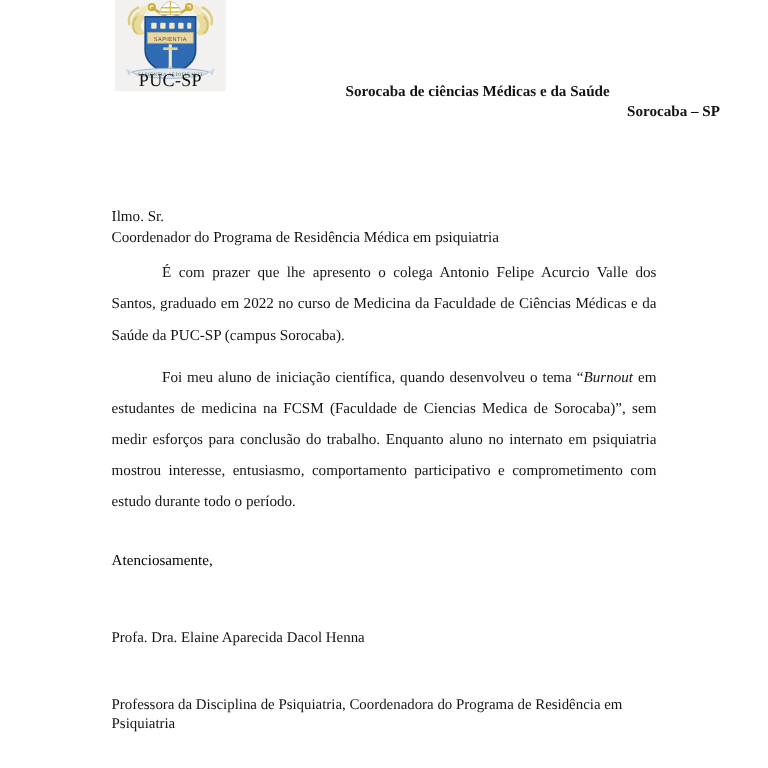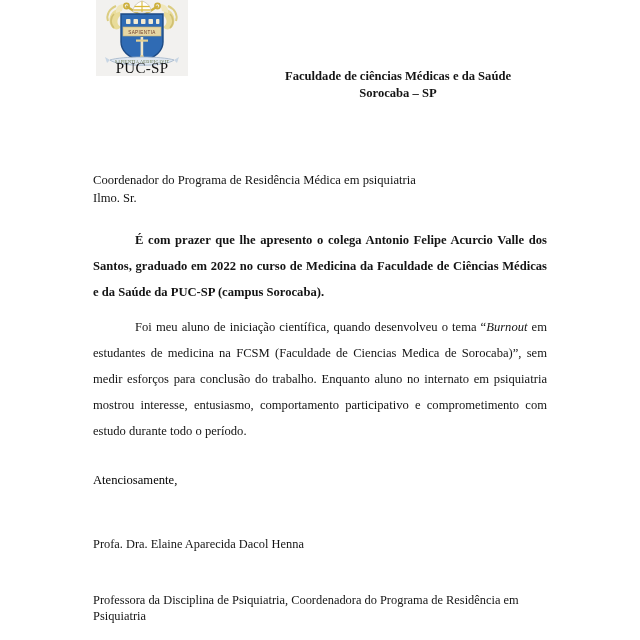--- a/index.html
+++ b/index.html
@@ -70,20 +70,21 @@
     font-weight: bold;
     font-size: 12.6px;
     line-height: 17px;
     color: #141414;
   }
   .header-line3 {
     font-weight: bold;
     font-size: 12.6px;
     line-height: 17px;
     color: #141414;
+    text-align: right;
   }
 
   
   .body-block {
     position: absolute;
     left: 93px;
     top: 172px;
     width: 454px;
   }
 
@@ -95,21 +96,21 @@
 
   .para {
     font-size: 12.6px;
     line-height: 26px;
     text-align: justify;
     text-justify: inter-word;
     text-indent: 42px;
     margin: 0;
     color: #141414;
   }
-  .para.gap-top { margin-top: 20px; font-weight: bold; }
+  .para.gap-top { margin-top: 7px; }
   .para.gap-top-sm { margin-top: 9px; }
 
   .para em { }
 
   .closing {
     margin-top: 26px;
     font-size: 12.6px;
     line-height: 20px;
     color: #000000;
   }
@@ -185,30 +186,30 @@
           <path d="M14 60 L9 57 L11 63 Z" fill="#c8d6e4"></path>
           <path d="M78 60 L83 57 L81 63 Z" fill="#c8d6e4"></path>
           <text x="46" y="63.4" font-family="Liberation Serif, serif" font-size="4.2" fill="#5c6b3a" text-anchor="middle" letter-spacing="0.3">SAPIENTIA AEDIFICAVIT</text>
         </g>
       </svg>
     </div>
 
     <div class="logo-caption">PUC-SP</div>
 
     <div class="header-text">
-      <div class="header-line2">Faculdade de ciências Médicas e da Saúde</div>
+      <div class="header-line2">Sorocaba de ciências Médicas e da Saúde</div>
       <div class="header-line3">Sorocaba – SP</div>
     </div>
   </div>
 
   <div class="body-block">
 
     <div class="recipient">
+      <div>Ilmo. Sr.</div>
       <div>Coordenador do Programa de Residência Médica em psiquiatria</div>
-      <div>Ilmo. Sr.</div>
     </div>
 
     <p class="para gap-top">É com prazer que lhe apresento o colega Antonio Felipe Acurcio Valle dos Santos, graduado em 2022 no curso de Medicina da Faculdade de Ciências Médicas e da Saúde da PUC-SP (campus Sorocaba).</p>
 
     <p class="para gap-top-sm"><span>Foi meu aluno de iniciação científica, quando  desenvolveu o tema “</span><em>Burnout</em><span> em estudantes de medicina na FCSM (Faculdade de Ciencias Medica de Sorocaba)”, sem medir esforços para conclusão do trabalho. Enquanto aluno no internato em psiquiatria mostrou interesse, entusiasmo, comportamento participativo e comprometimento com estudo durante todo o período.</span></p>
 
 
     <div class="closing">Atenciosamente,</div>
 
     <div class="signature">

